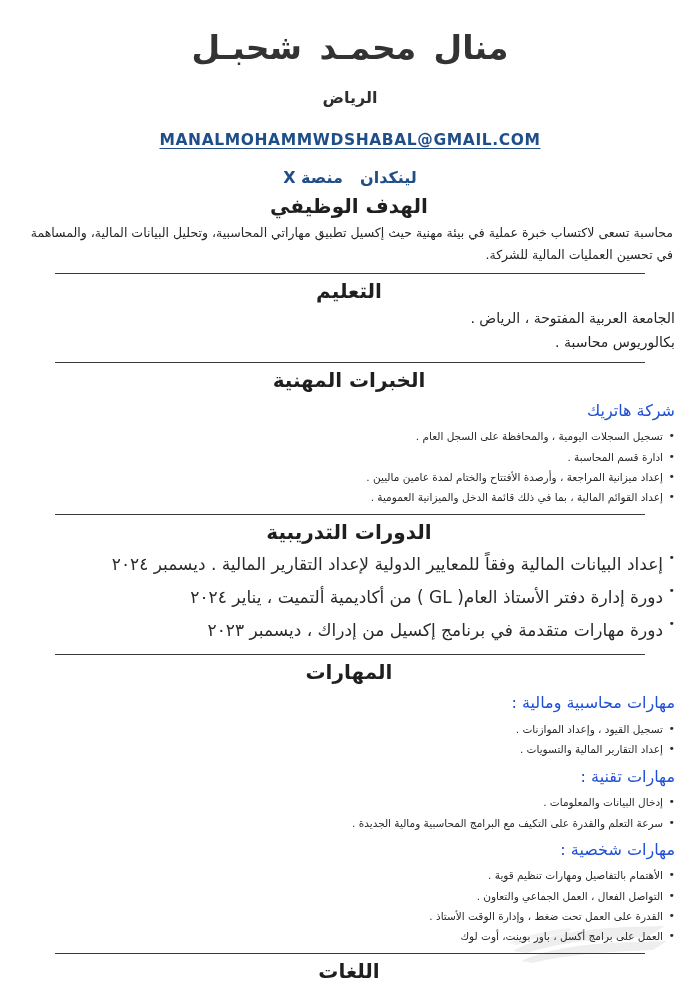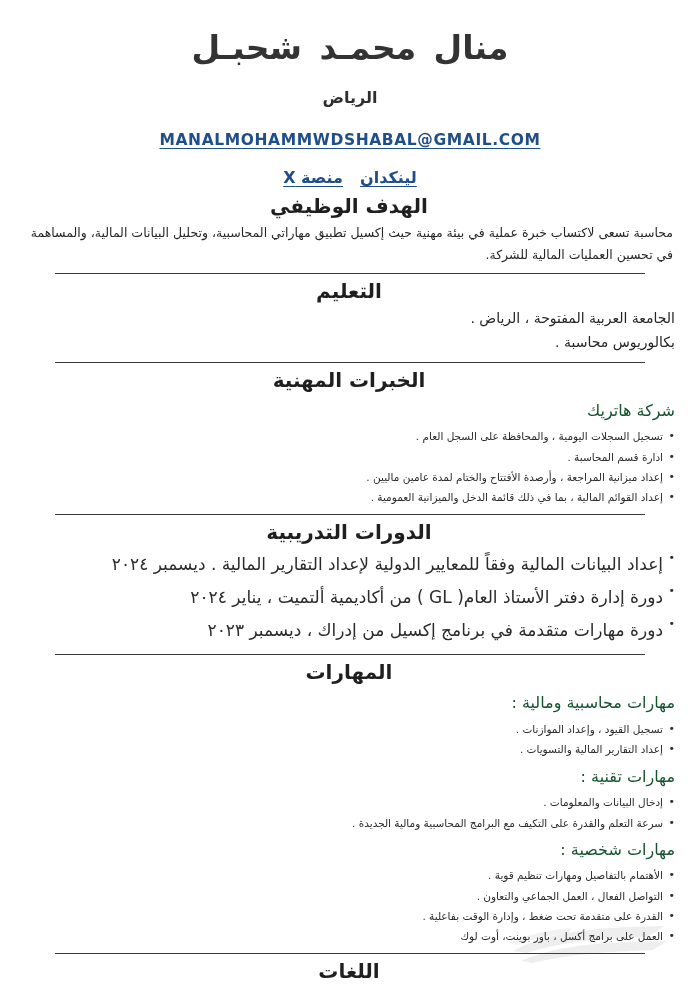--- a/index.html
+++ b/index.html
@@ -76,21 +76,20 @@
     margin-top: 19px;
     font-size: 16px;
     font-weight: 700;
     color: #1f4e89;
     display: flex;
     justify-content: center;
     gap: 17px;
   }
   .cv-links a, .cv-links span.link {
     color: #1f4e89;
-    text-decoration: underline;
     text-underline-offset: 3px;
     cursor: pointer;
   }
 
   
   .section { margin-top: 0; }
   .rule {
     border: 0;
     border-top: 1.6px solid #3a3a3a;
     margin: 7px 30px 2px 30px;
@@ -115,21 +114,21 @@
   .sub-line {
     font-size: 14px;
     text-align: right;
     color: #242424;
     line-height: 1.7;
     margin: 0;
   }
   .sub-head {
     font-size: 16px;
     text-align: right;
-    color: #14532d;
+    color: #1d4ed8;
     line-height: 1.8;
     margin: 3px 0 0 0;
   }
   ul.bullets {
     list-style: none;
     margin: 1px 0 0 0;
     padding: 0;
     text-align: right;
   }
   ul.bullets li {
@@ -227,21 +226,21 @@
           <li>إدخال البيانات والمعلومات .</li>
           <li>سرعة التعلم والقدرة على التكيف مع البرامج المحاسبية ومالية الجديدة .</li>
         </ul>
       </div>
 
       <div>
         <div class="sub-head">مهارات شخصية :</div>
         <ul class="bullets">
           <li>الأهتمام بالتفاصيل ومهارات تنظيم قوية .</li>
           <li>التواصل الفعال ، العمل الجماعي والتعاون .</li>
-          <li>القدرة على متقدمة تحت ضغط ، وإدارة الوقت بفاعلية .</li>
+          <li>القدرة على العمل تحت ضغط ، وإدارة الوقت الأستاذ .</li>
           <li>العمل على برامج أكسل ، باور بوينت، أوت لوك</li>
         </ul>
       </div>
     </div>
 
     <div class="section">
       <hr class="rule">
       <div class="section-title">اللغات</div>
       <ul class="bullets xl">
         <li>اللغة العربية</li>

